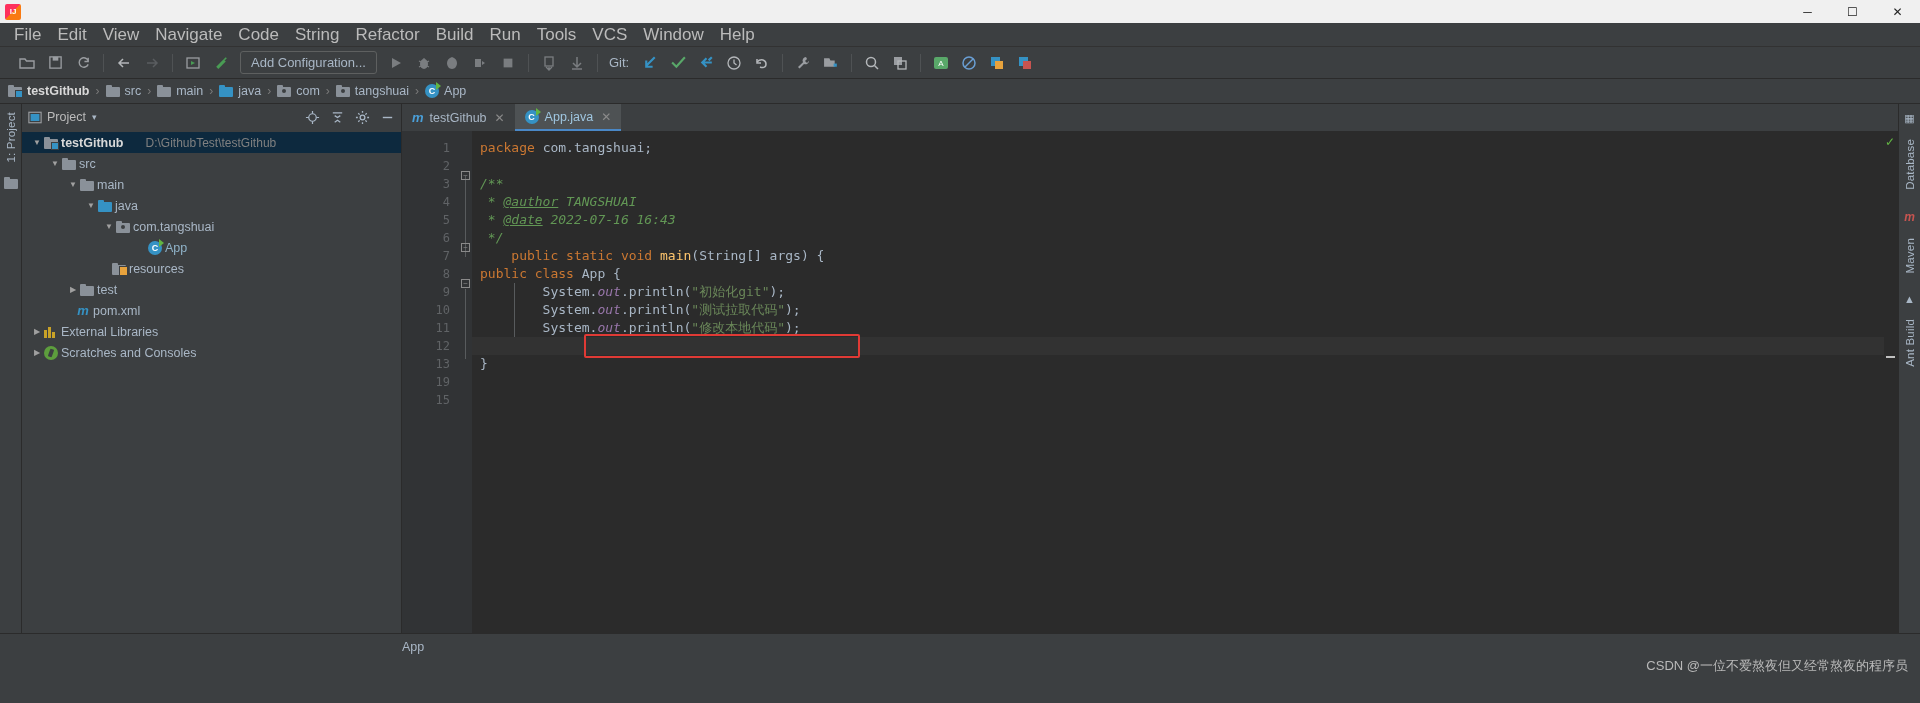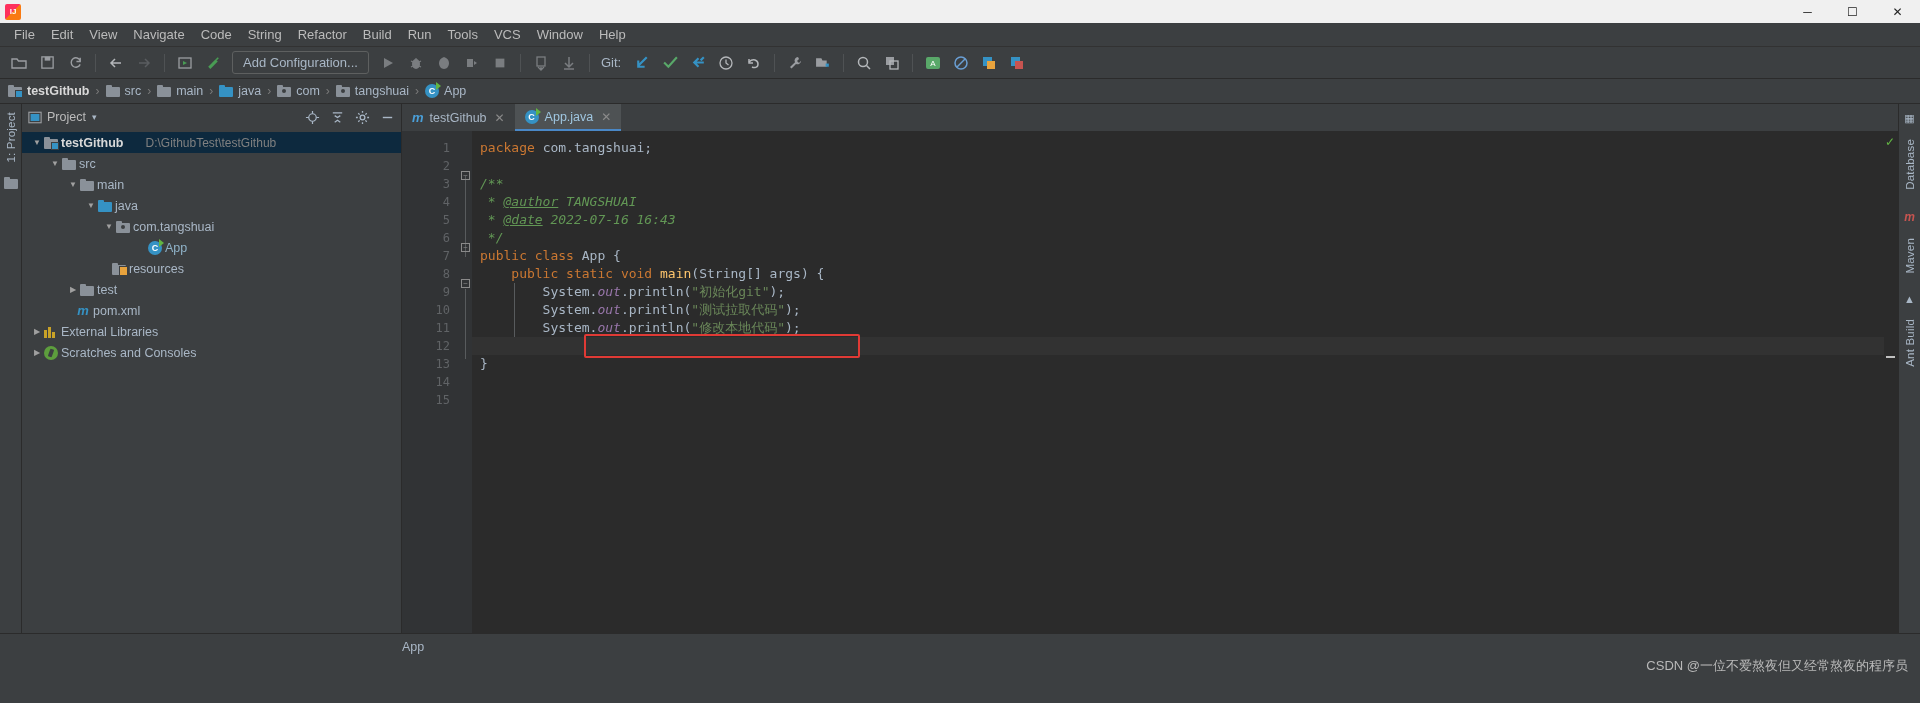--- a/index.html
+++ b/index.html
@@ -32,27 +32,27 @@
     width: 45px; height: 23px; display: flex; align-items: center; justify-content: center;
     font-size: 12px; color: #222;
   }
 
   
   .menubar {
     height: 24px; background: #3c3f41; display: flex; align-items: center;
     padding-left: 6px; border-bottom: 1px solid #323232;
   }
   .menu-item {
-    padding: 3px 8px; font-size: 13px; color: #bbbbbb;
+    padding: 3px 8px; font-size: 17px; color: #bbbbbb;
   }
 
   
   .toolbar {
     height: 32px; background: #3c3f41; display: flex; align-items: center;
-    padding-left: 6px; border-bottom: 1px solid #2b2b2b; gap: 2px;
+    padding-left: 14px; border-bottom: 1px solid #2b2b2b; gap: 2px;
   }
   .tb-icon {
     width: 26px; height: 26px; display: flex; align-items: center; justify-content: center;
     color: #9a9da1;
   }
   .tb-sep { width: 1px; height: 18px; background: #4f5254; margin: 0 5px; }
   .config-btn {
     height: 23px; border: 1px solid #5e6060; border-radius: 3px;
     padding: 0 10px; color: #a9b7c6; font-size: 13px;
     display: flex; align-items: center; margin: 0 4px;
@@ -630,21 +630,21 @@
         <div class="ln">4</div>
         <div class="ln">5</div>
         <div class="ln">6</div>
         <div class="ln">7</div>
         <div class="ln">8</div>
         <div class="ln">9</div>
         <div class="ln">10</div>
         <div class="ln">11</div>
         <div class="ln">12</div>
         <div class="ln">13</div>
-        <div class="ln">14</div>
+        <div class="ln">19</div>
         <div class="ln">15</div>
       </div>
 
       <div class="foldstrip">
         <div class="fold-line" style="top:45px;height:81px"></div>
         <div class="fold-box" style="top:40px">−</div>
         <div class="fold-box" style="top:148px">−</div>
         <div class="fold-box" style="top:112px">−</div>
         <div class="fold-line" style="top:158px;height:70px"></div>
       </div>
@@ -652,22 +652,22 @@
       <div class="code">
         <div class="caret-line" style="top:206px"></div>
         <div class="indent-guide" style="left:42px;top:152px;height:54px"></div>
 
         <div class="line"><span class="kw">package </span><span class="plain">com.tangshuai;</span></div>
         <div class="line"></div>
         <div class="line"><span class="cmt">/**</span></div>
         <div class="line"><span class="cmt"> * </span><span class="tag">@author</span><span class="cmt"> TANGSHUAI</span></div>
         <div class="line"><span class="cmt"> * </span><span class="tag">@date</span><span class="cmt"> 2022-07-16 16:43</span></div>
         <div class="line"><span class="cmt"> */</span></div>
+        <div class="line"><span class="plain">    </span><span class="kw">public static void </span><span class="mth">main</span><span class="plain">(String[] args) {</span></div>
         <div class="line"><span class="kw">public class </span><span class="plain">App {</span></div>
-        <div class="line"><span class="plain">    </span><span class="kw">public static void </span><span class="mth">main</span><span class="plain">(String[] args) {</span></div>
         <div class="line"><span class="plain">        System.</span><span class="fld">out</span><span class="plain">.println(</span><span class="str">"初始化git"</span><span class="plain">);</span></div>
         <div class="line"><span class="plain">        System.</span><span class="fld">out</span><span class="plain">.println(</span><span class="str">"测试拉取代码"</span><span class="plain">);</span></div>
         <div class="line"><span class="plain">        System.</span><span class="fld">out</span><span class="plain">.println(</span><span class="str">"修改本地代码"</span><span class="plain">);</span></div>
         <div class="line"><span class="plain">    }</span></div>
         <div class="line"><span class="plain">}</span></div>
         <div class="line"></div>
 
         <div class="hl-box" style="left:112px; top:203px; width:276px; height:24px;"></div>
       </div>
 

